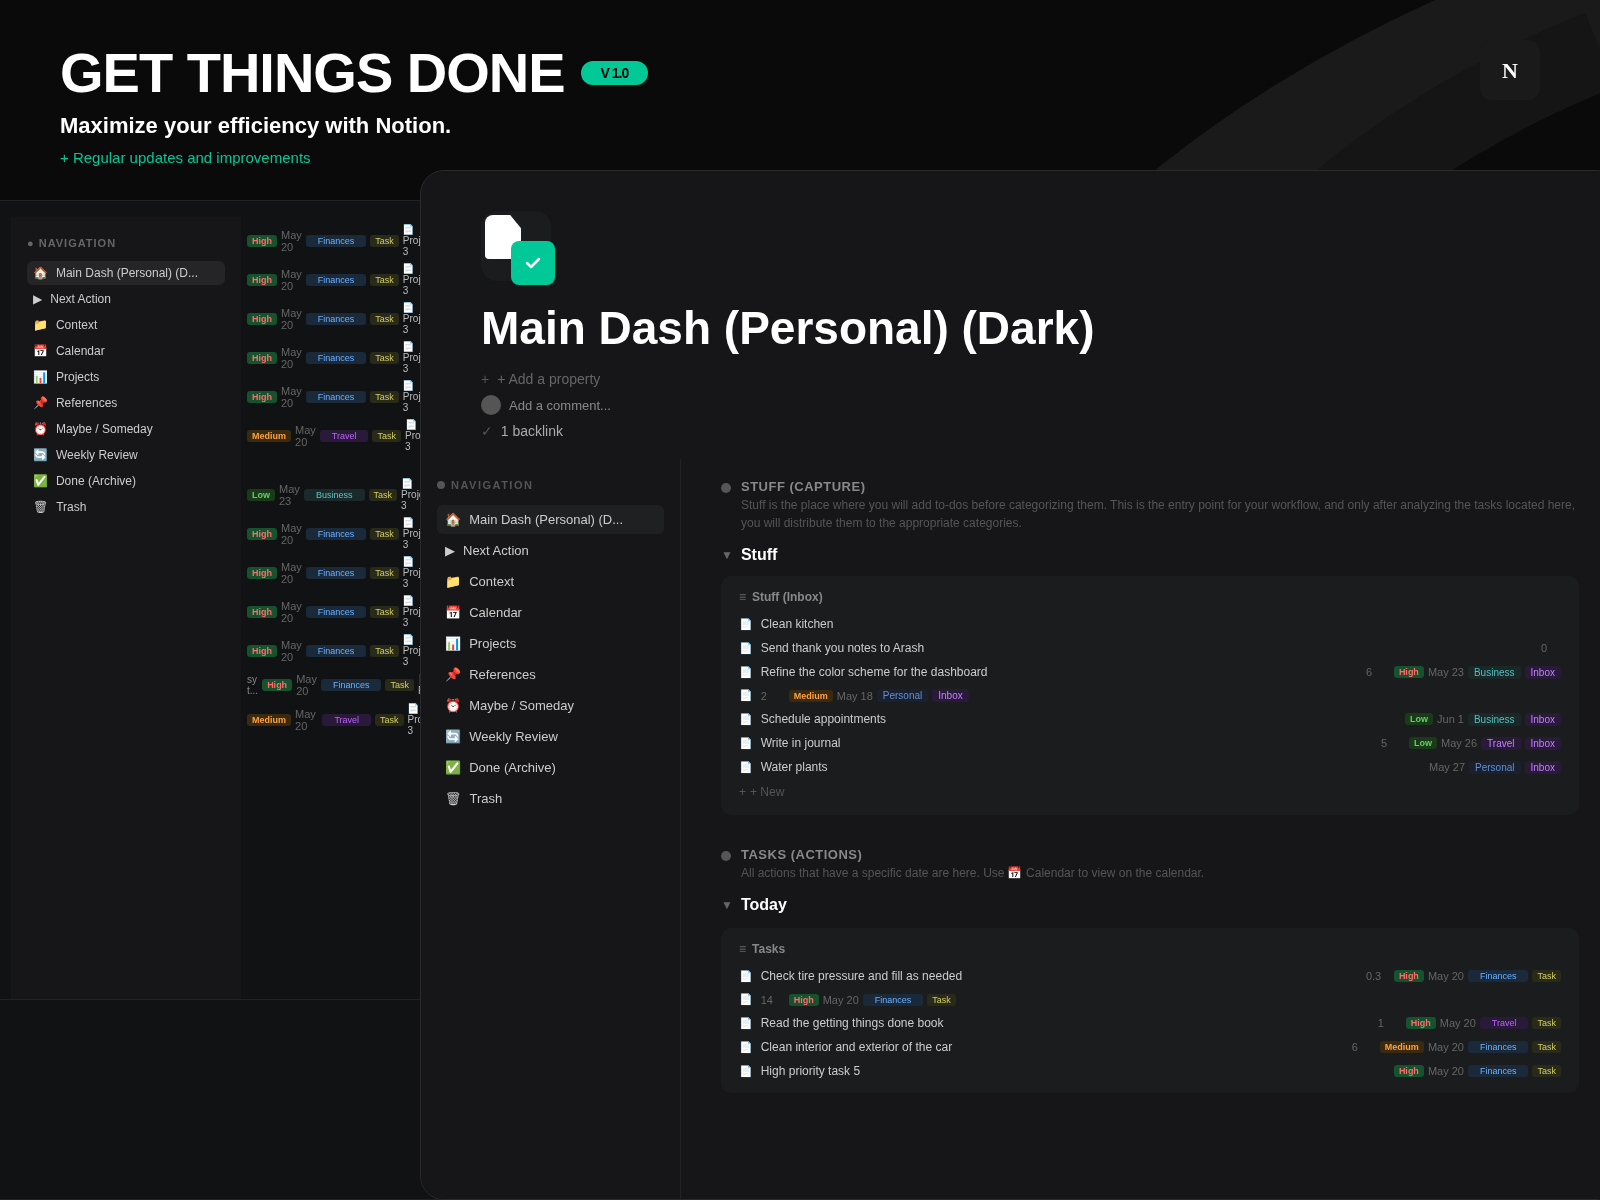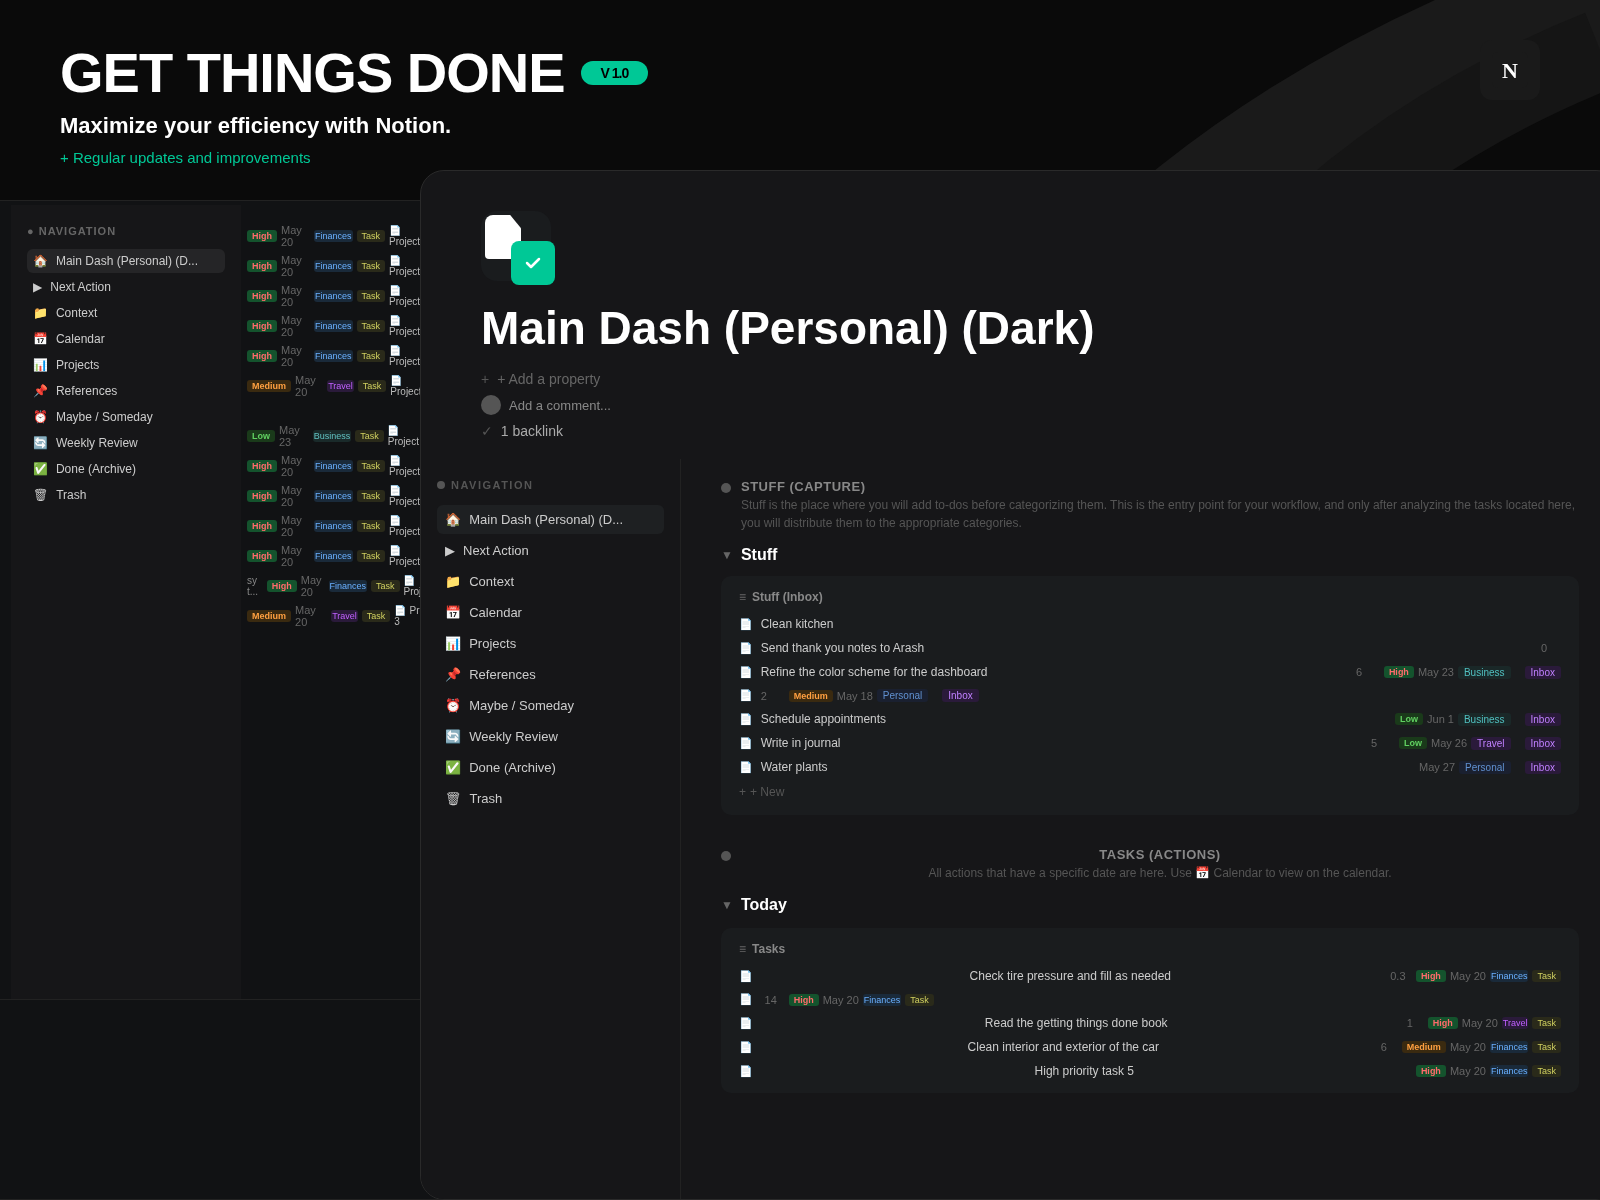--- a/index.html
+++ b/index.html
@@ -88,21 +88,21 @@
       border-radius: 20px;
       z-index: 5;
       overflow: hidden;
       border: 1px solid #222;
     }
 
     
     .nav-sidebar-small {
       position: absolute;
       left: 30px;
-      top: 4px;
+      top: 16px;
       width: 230px;
       height: 100%;
       background: #161618;
       padding: 20px 16px;
     }
     .nav-title-small {
       font-size: 11px;
       font-weight: 700;
       color: #666;
       letter-spacing: 1px;
@@ -143,21 +143,21 @@
     .priority-badge {
       padding: 1px 5px;
       border-radius: 3px;
       font-size: 9px;
       font-weight: 600;
     }
     .priority-high { background: #14532d; color: #ff6b6b; }
     .priority-medium { background: #3a2a10; color: #ffa040; }
     .priority-low { background: #1a3a1a; color: #60d060; text-align: center; }
     .tag-badge {
-      padding: 1px 1px;
+      padding: 1px 12px;
       border-radius: 3px;
       font-size: 9px;
       font-weight: 500;
       background: #2a2a3a;
       color: #aaa;
     }
     .tag-finances { background: #1a2a3a; color: #6ab0ff; }
     .tag-business { background: #1a2a2a; color: #60c0c0; }
     .tag-travel { background: #2a1a3a; color: #c060ff; }
     .task-tag { background: #2a2a1a; color: #d0d060; padding: 1px 5px; border-radius: 3px; font-size: 9px; }
@@ -444,40 +444,38 @@
     .task-icon { color: #555; font-size: 11px; }
     .date-text { font-size: 11px; color: #666; }
 
     .inbox-badge {
       padding: 1px 6px;
       border-radius: 3px;
       font-size: 10px;
       font-weight: 500;
       background: #2a1a3a;
       color: #c080ff;
-      margin-left: 10px;
     }
     .personal-badge { background: #1a2030; color: #6090d0; padding: 1px 6px; border-radius: 3px; font-size: 10px; }
     .business-badge { background: #1a2828; color: #50c0c0; padding: 1px 6px; border-radius: 3px; font-size: 10px; }
     .travel-badge-sm { background: #2a1a3a; color: #c080ff; padding: 1px 6px; border-radius: 3px; font-size: 10px; }
 
     .new-row {
       font-size: 12px;
       color: #555;
       padding: 6px 8px;
       display: flex;
       align-items: center;
       gap: 4px;
       cursor: pointer;
     }
 
     
     .today-section {
       margin-top: 32px;
-      text-align: center;
     }
     .table-container {
       background: #1a1c1e;
       border-radius: 10px;
       padding: 10px;
       margin-top: 8px;
     }
     .table-header-row {
       display: flex;
       align-items: center;

